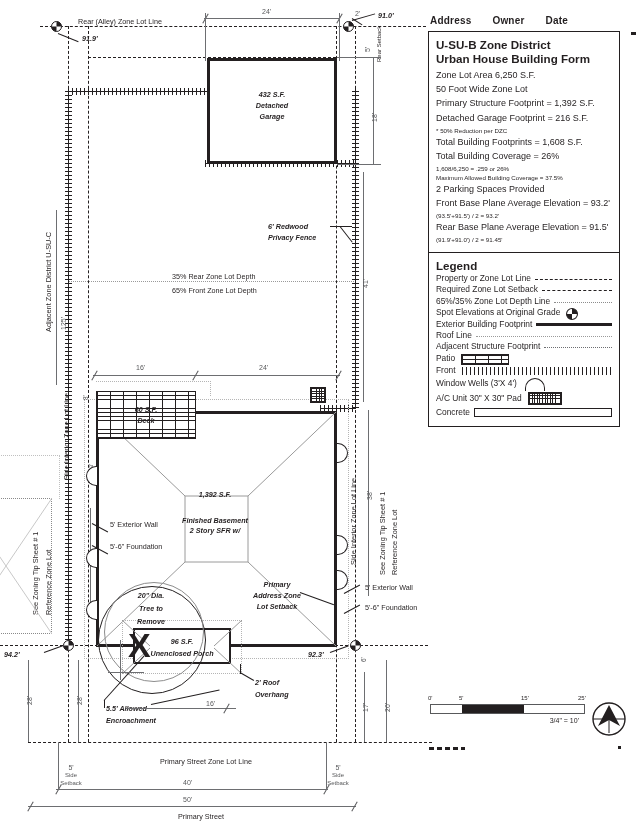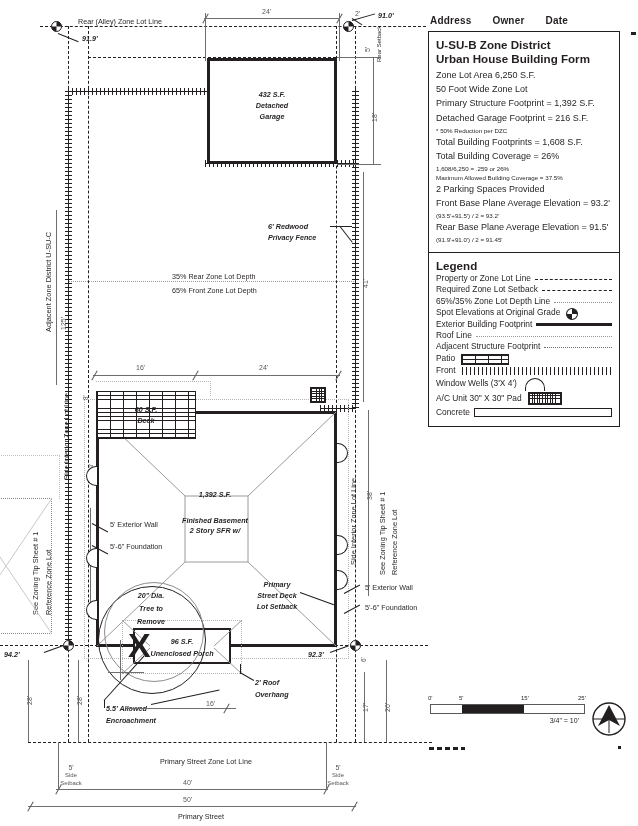--- a/index.html
+++ b/index.html
@@ -313,21 +313,21 @@
     <div class="t" style="left:110px;top:520px;">5' Exterior Wall</div>
     <div class="leader" style="left:92px;top:545px;width:18px;transform:rotate(28deg);"></div>
     <div class="t" style="left:110px;top:542px;">5'-6" Foundation</div>
 
     <div class="leader" style="left:344px;top:593px;width:18px;transform:rotate(-28deg);"></div>
     <div class="t" style="left:365px;top:583px;">5' Exterior Wall</div>
     <div class="leader" style="left:344px;top:613px;width:18px;transform:rotate(-28deg);"></div>
     <div class="t" style="left:365px;top:603px;">5'-6" Foundation</div>
 
     <div class="t b ctr" style="left:238px;top:580px;width:78px;">Primary</div>
-    <div class="t b ctr" style="left:238px;top:591px;width:78px;">Street Deck</div>
+    <div class="t b ctr" style="left:238px;top:591px;width:78px;">Address Zone</div>
     <div class="t b ctr" style="left:238px;top:602px;width:78px;">Lot Setback</div>
     <div class="leader" style="left:300px;top:592px;width:36px;transform:rotate(20deg);"></div>
 
     <div class="abs" style="left:133px;top:628px;width:98px;height:36px;border:2px solid #231f20;background:#fff;"></div>
     <div class="t b ctr" style="left:145px;top:637px;width:74px;">96 S.F.</div>
     <div class="t b ctr" style="left:133px;top:649px;width:98px;">Unenclosed Porch</div>
 
     <div class="abs" style="left:122px;top:620px;width:120px;height:54px;border:1px dotted #b5b5b5;"></div>
     <svg class="abs" style="left:122px;top:620px;" width="120" height="54">
       <line x1="0" y1="0" x2="28" y2="26" stroke="#9a9a9a" stroke-width="1"></line>

